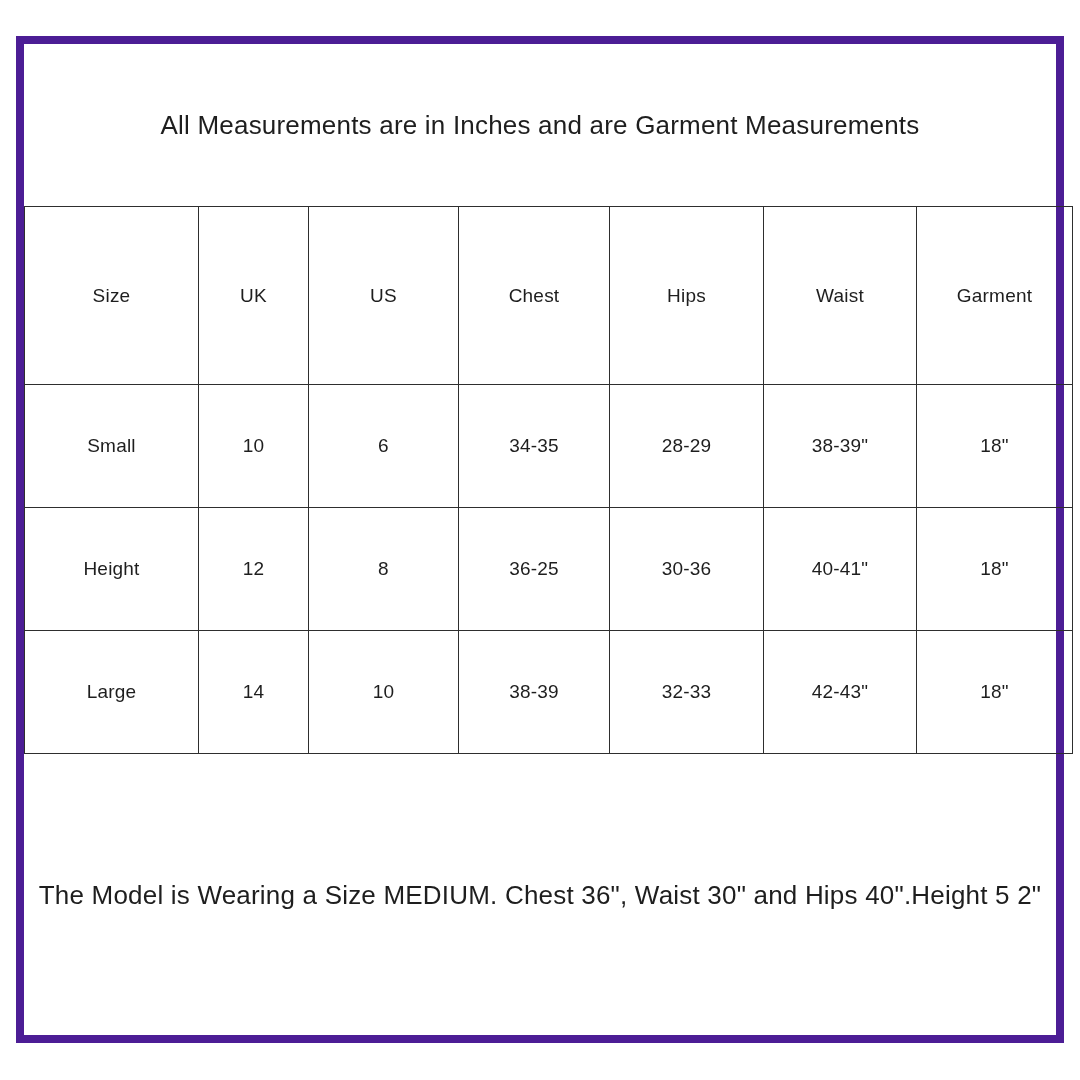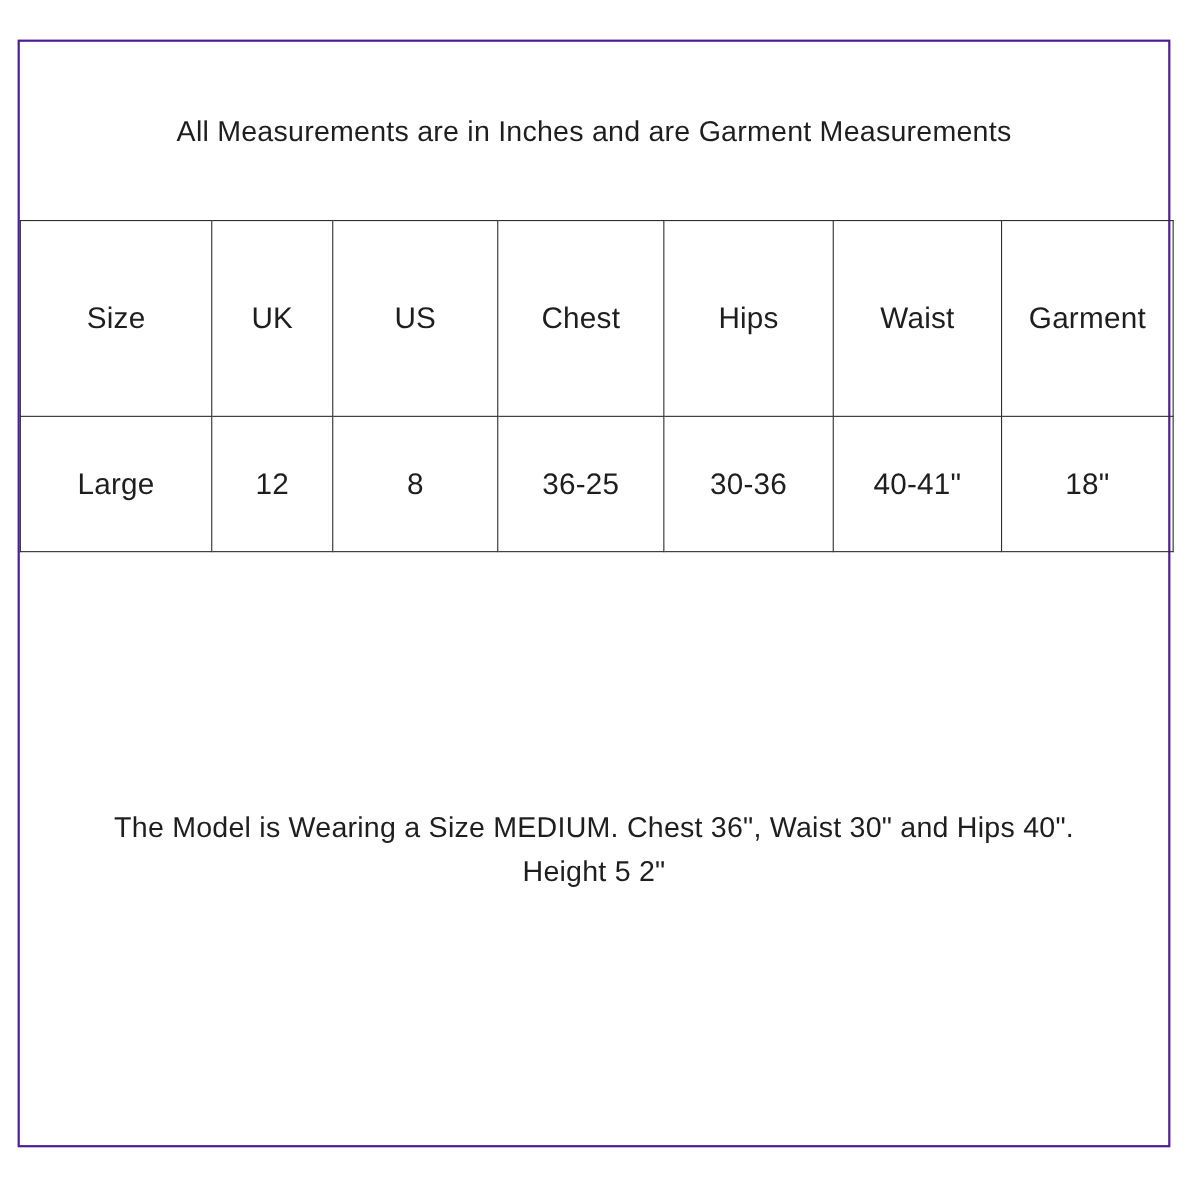--- a/index.html
+++ b/index.html
@@ -10,21 +10,21 @@
     height: 1080px;
     font-family: "Liberation Sans", "DejaVu Sans", sans-serif;
     color: #1e1e1e;
   }
   .sheet {
     position: absolute;
     left: 16px;
     top: 36px;
     width: 1048px;
     height: 1007px;
-    border: 2px solid #4c1d95;
+    border: 8px solid #4c1d95;
     box-sizing: border-box;
     background: #ffffff;
     display: flex;
     flex-direction: column;
   }
   .title-row {
     height: 162px;
     flex: 0 0 auto;
     display: flex;
     align-items: center;
@@ -37,30 +37,30 @@
     border-collapse: collapse;
     table-layout: fixed;
     width: 100%;
     flex: 0 0 auto;
   }
   table.size-table td, table.size-table th {
     border: 1px solid #2e2e2e;
     text-align: center;
     vertical-align: middle;
     font-weight: normal;
-    font-size: 27px;
+    font-size: 19px;
     letter-spacing: 0.2px;
     padding: 0;
   }
   table.size-table thead tr { height: 178px; }
   table.size-table tbody tr { height: 123px; }
   .footer {
     flex: 1 1 auto;
     display: flex;
-    flex-direction: column;
+    flex-direction: row;
     align-items: center;
     justify-content: center;
     font-size: 26px;
     letter-spacing: 0.2px;
     text-align: center;
     line-height: 40px;
   }
 </style>
 </head>
 <body>
@@ -84,26 +84,44 @@
           <th>UK</th>
           <th>US</th>
           <th>Chest</th>
           <th>Hips</th>
           <th>Waist</th>
           <th>Garment</th>
         </tr>
     </thead>
     <tbody id="body-rows">
         <tr>
-          <td>Large</td>
+          <td>Small</td>
+          <td>10</td>
+          <td>6</td>
+          <td>34-35</td>
+          <td>28-29</td>
+          <td>38-39"</td>
+          <td>18"</td>
+        </tr>
+        <tr>
+          <td>Height</td>
           <td>12</td>
           <td>8</td>
           <td>36-25</td>
           <td>30-36</td>
           <td>40-41"</td>
+          <td>18"</td>
+        </tr>
+        <tr>
+          <td>Large</td>
+          <td>14</td>
+          <td>10</td>
+          <td>38-39</td>
+          <td>32-33</td>
+          <td>42-43"</td>
           <td>18"</td>
         </tr>
       </tbody>
   </table>
 
   <div class="footer">
     <div>The Model is Wearing a Size MEDIUM. Chest 36", Waist 30" and Hips 40".</div>
     <div>Height 5 2"</div>
   </div>
 </div>

